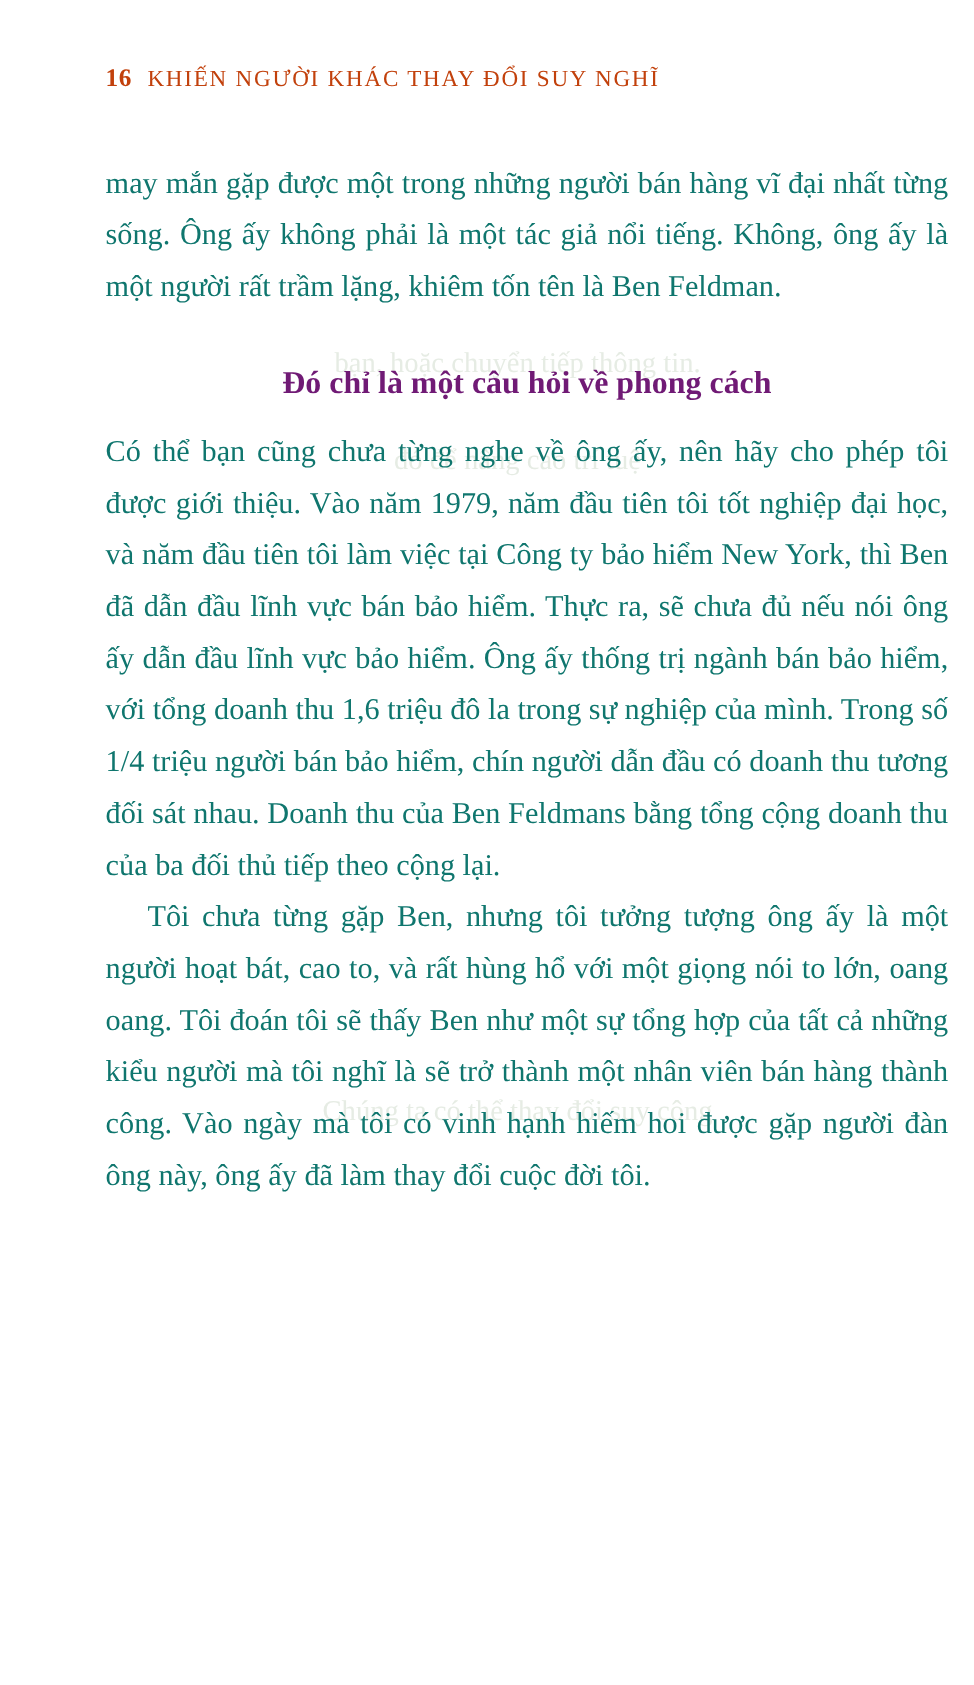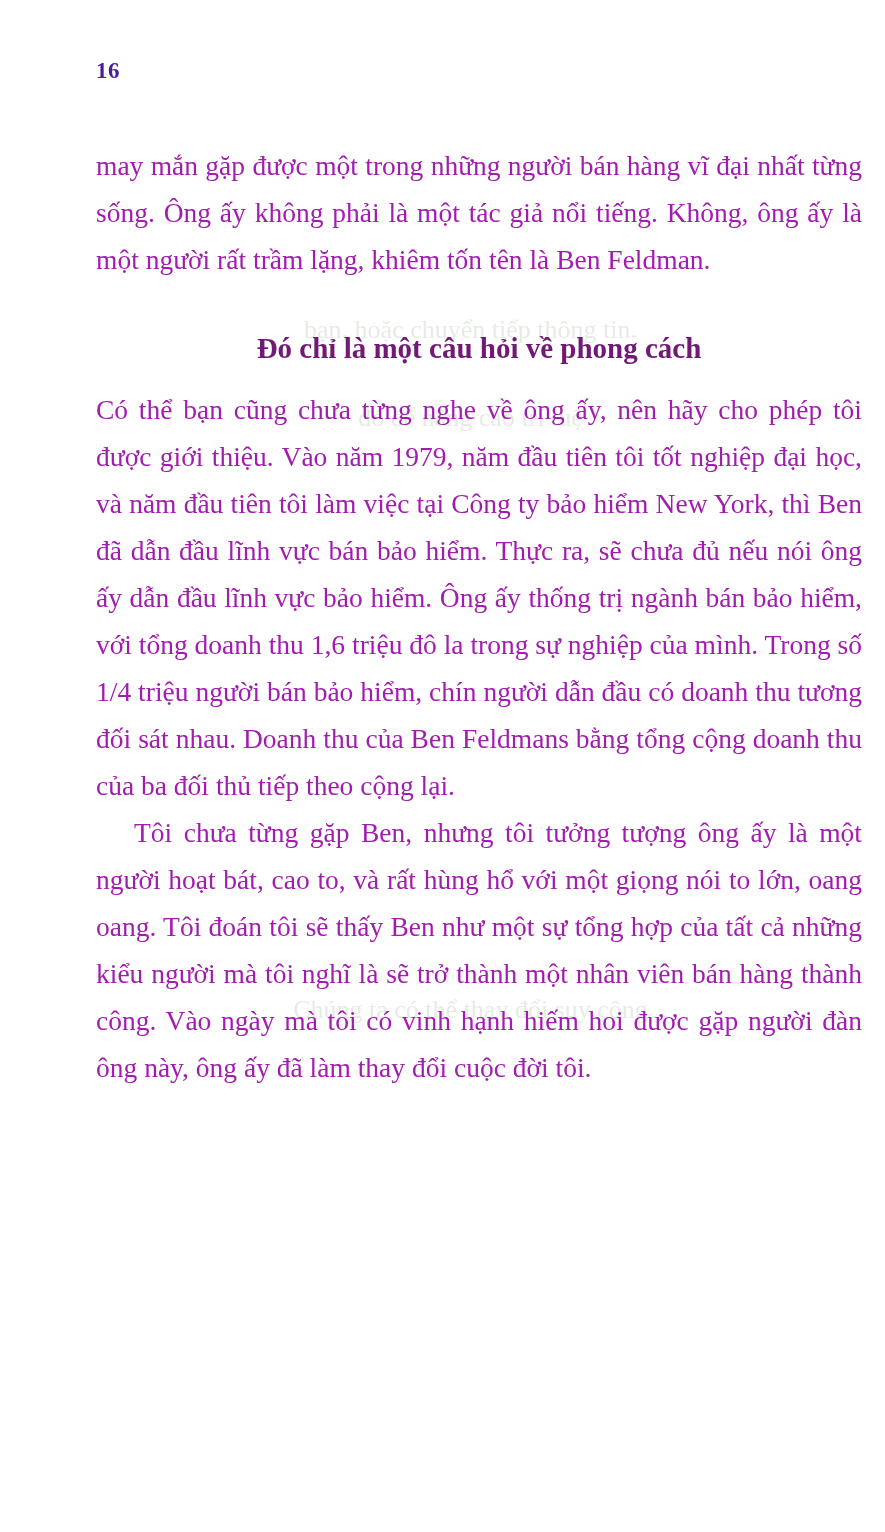--- a/index.html
+++ b/index.html
@@ -17,21 +17,21 @@
     color: #2b3b2c;
   }
   .header {
     position: absolute;
     top: 58px;
     left: 96px;
     right: 60px;
     display: flex;
     align-items: baseline;
     gap: 14px;
-    color: #4c1d95;
+    color: #c2410c;
   }
   .header .folio {
     font-size: 23px;
     font-weight: bold;
     letter-spacing: 0.5px;
   }
   .header .running-title {
     font-size: 21px;
     font-weight: normal;
     letter-spacing: 1.6px;
@@ -43,21 +43,21 @@
     top: 142px;
     left: 96px;
     width: 766px;
   }
   p.para {
     margin: 0;
     font-size: 27.5px;
     line-height: 47px;
     text-align: justify;
     text-justify: inter-word;
-    color: #a21caf;
+    color: #0f766e;
     hyphens: none;
   }
   p.para.indent {
     text-indent: 38px;
   }
   p.para + p.para {
     margin-top: 0;
   }
   h2.section-heading {
     margin: 43px 0 16px 0;
@@ -86,20 +86,21 @@
 <body>
 
 <div class="page">
 
   <div class="ghost g1">bạn, hoặc chuyển tiếp thông tin.</div>
   <div class="ghost g2">đó để nâng cao trí tuệ</div>
   <div class="ghost g3">Chúng ta có thể thay đổi suy công</div>
 
   <div class="header">
     <span class="folio">16</span>
+    <span class="running-title">KHIẾN NGƯỜI KHÁC THAY ĐỔI SUY NGHĨ</span>
   </div>
 
   <div class="body">
     <p class="para">may mắn gặp được một trong những người bán hàng vĩ đại nhất từng sống. Ông ấy không phải là một tác giả nổi tiếng. Không, ông ấy là một người rất trầm lặng, khiêm tốn tên là Ben Feldman.</p>
 
     <h2 class="section-heading">Đó chỉ là một câu hỏi về phong cách</h2>
 
     <p class="para">Có thể bạn cũng chưa từng nghe về ông ấy, nên hãy cho phép tôi được giới thiệu. Vào năm 1979, năm đầu tiên tôi tốt nghiệp đại học, và năm đầu tiên tôi làm việc tại Công ty bảo hiểm New York, thì Ben đã dẫn đầu lĩnh vực bán bảo hiểm. Thực ra, sẽ chưa đủ nếu nói ông ấy dẫn đầu lĩnh vực bảo hiểm. Ông ấy thống trị ngành bán bảo hiểm, với tổng doanh thu 1,6 triệu đô la trong sự nghiệp của mình. Trong số 1/4 triệu người bán bảo hiểm, chín người dẫn đầu có doanh thu tương đối sát nhau. Doanh thu của Ben Feldmans bằng tổng cộng doanh thu của ba đối thủ tiếp theo cộng lại.</p>
     <p class="para indent">Tôi chưa từng gặp Ben, nhưng tôi tưởng tượng ông ấy là một người hoạt bát, cao to, và rất hùng hổ với một giọng nói to lớn, oang oang. Tôi đoán tôi sẽ thấy Ben như một sự tổng hợp của tất cả những kiểu người mà tôi nghĩ là sẽ trở thành một nhân viên bán hàng thành công. Vào ngày mà tôi có vinh hạnh hiếm hoi được gặp người đàn ông này, ông ấy đã làm thay đổi cuộc đời tôi.</p>
   </div>

